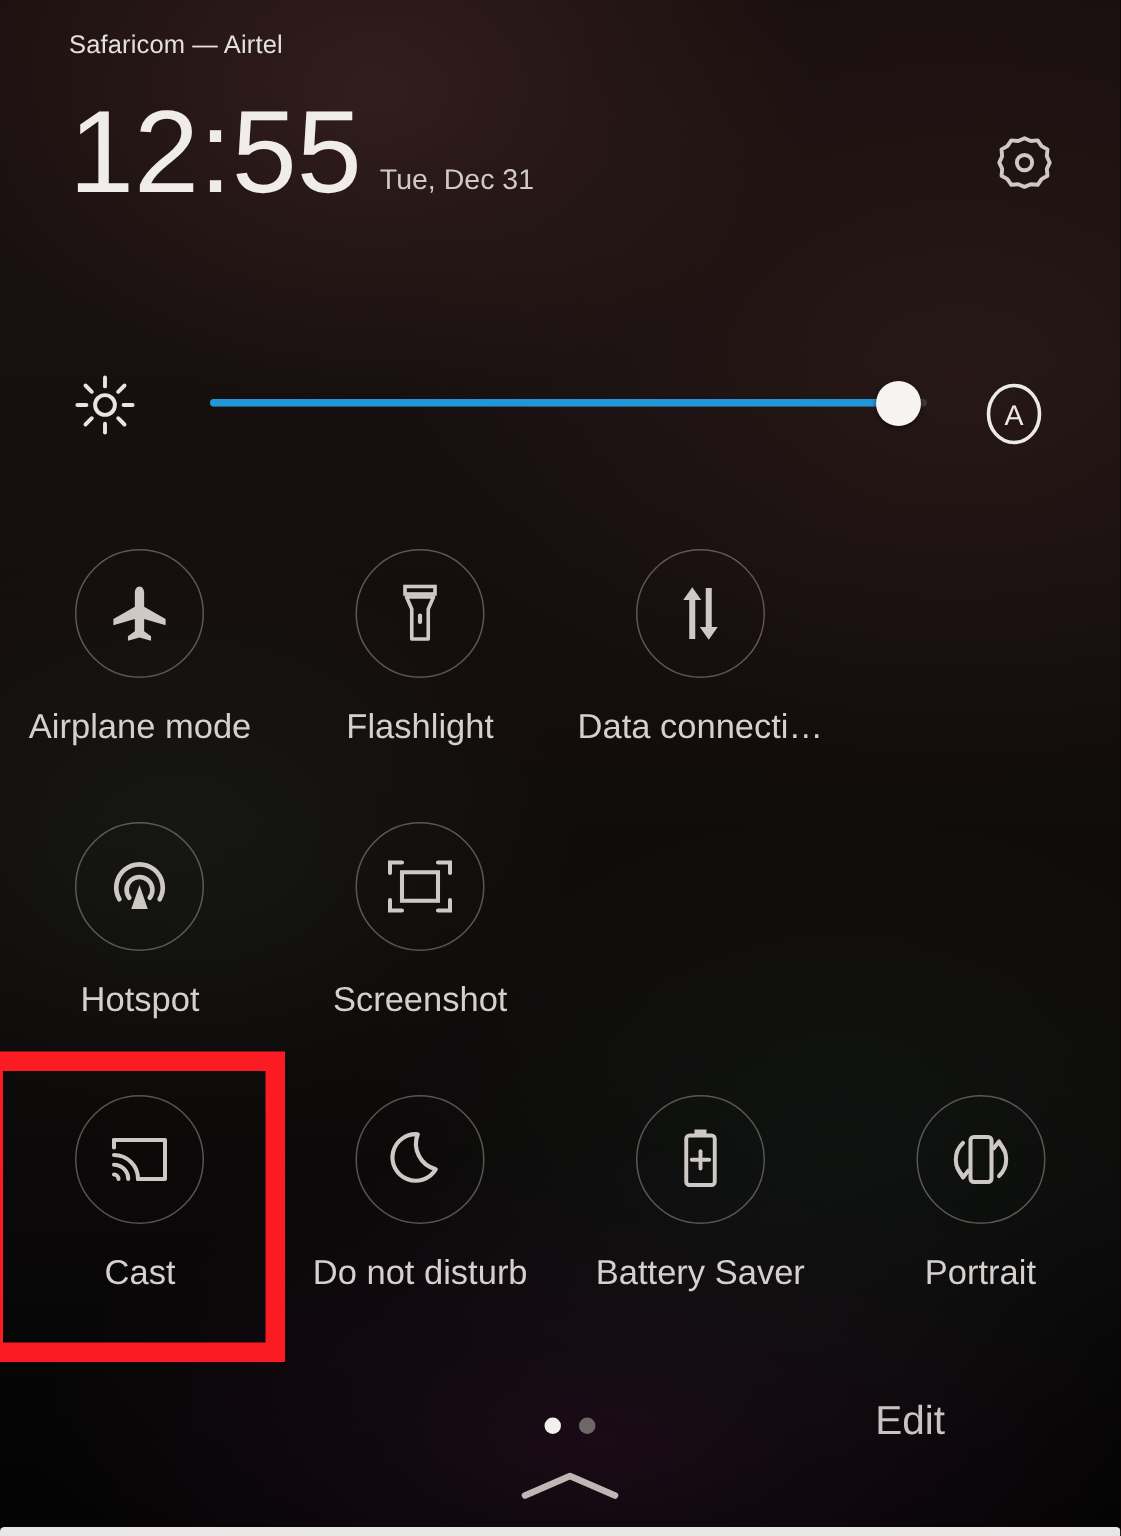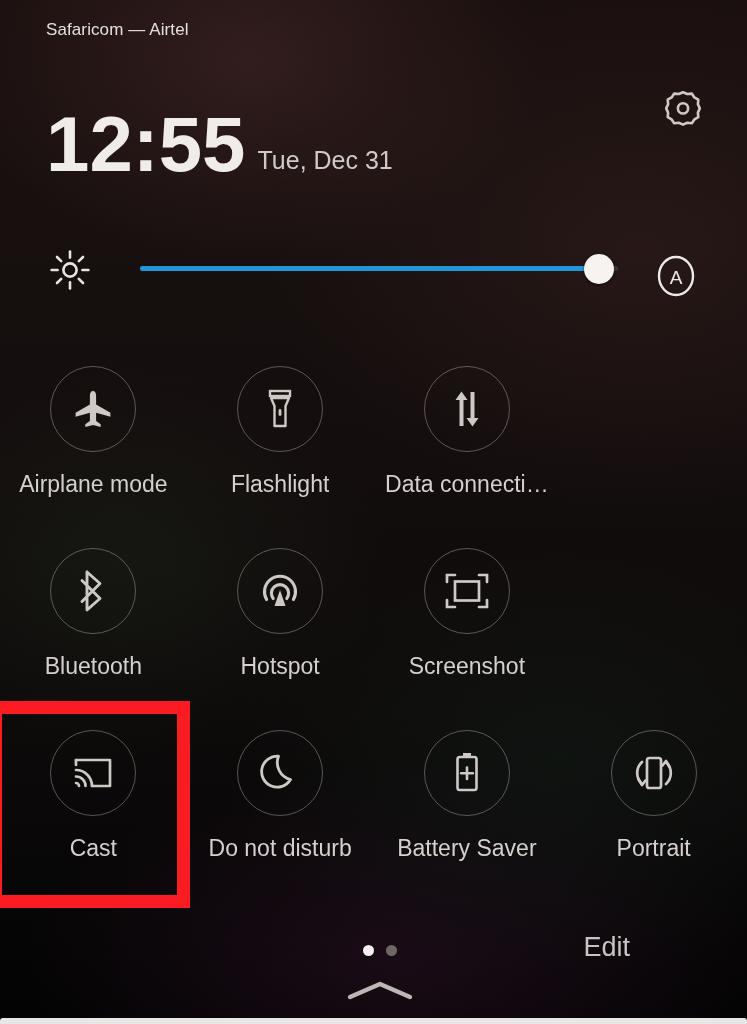--- a/index.html
+++ b/index.html
@@ -39,28 +39,27 @@
   .clock-row {
     position: absolute;
     left: 46px;
     top: 62px;
     display: flex;
     align-items: baseline;
   }
   .clock-time {
     font-size: 78px;
     line-height: 78px;
-    font-weight: 700;
+    font-weight: 400;
     color: #efecea;
     letter-spacing: 0px;
-    margin-top: 43px;
   }
   .clock-date {
     margin-left: 12px;
-    font-size: 25px;
+    font-size: 19px;
     color: #cfcac8;
     position: relative;
     top: -2px;
     white-space: nowrap;
   }
   .settings-btn {
     position: absolute;
     right: 42px;
     top: 86px;
     width: 44px;
@@ -332,30 +331,20 @@
               <path d="M26.5 40.5 L32.5 32 L28.5 32 L28.5 6 L24.5 6 L24.5 32 L20.5 32 Z" fill="#cfc9c6"></path>
             </svg>
           </span>
         </div>
         <div class="tile-label">Data connecti…</div>
       </div>
     </div>
 
     <div class="tile-row">
 
-      <div class="tile">
-        <div class="tile-circle">
-          <span>
-            <svg width="34" height="46" viewBox="0 0 34 46">
-              <path d="M11 4 L11 42 L24 30.5 L6 12.5 M11 4 L24 15.5 L6 33.5" fill="none" stroke="#cfc9c6" stroke-width="2.9" stroke-linejoin="round" stroke-linecap="round"></path>
-            </svg>
-          </span>
-        </div>
-        <div class="tile-label">Bluetooth</div>
-      </div>
 
 
       <div class="tile">
         <div class="tile-circle">
           <span>
             <svg width="46" height="46" viewBox="0 0 46 46">
               <path d="M9.6 31.5 A15.5 15.5 0 1 1 36.4 31.5" fill="none" stroke="#cfc9c6" stroke-width="3.1" stroke-linecap="round"></path>
               <path d="M16.2 30.5 A8.6 8.6 0 1 1 29.8 30.5" fill="none" stroke="#cfc9c6" stroke-width="3.1" stroke-linecap="round"></path>
               <path d="M23 22 L17.5 38 L28.5 38 Z" fill="#cfc9c6"></path>
             </svg>

